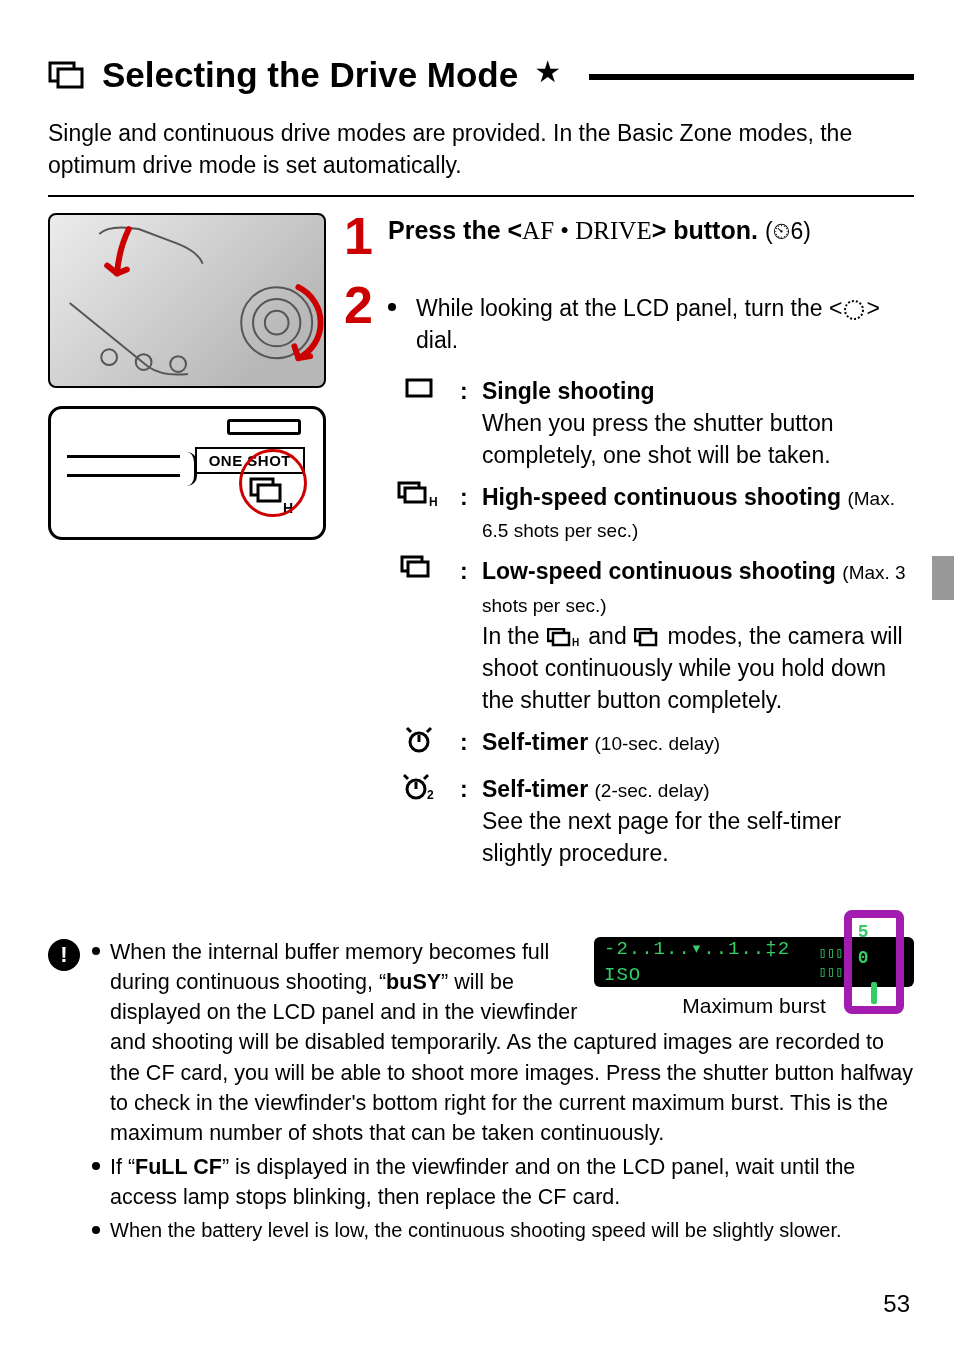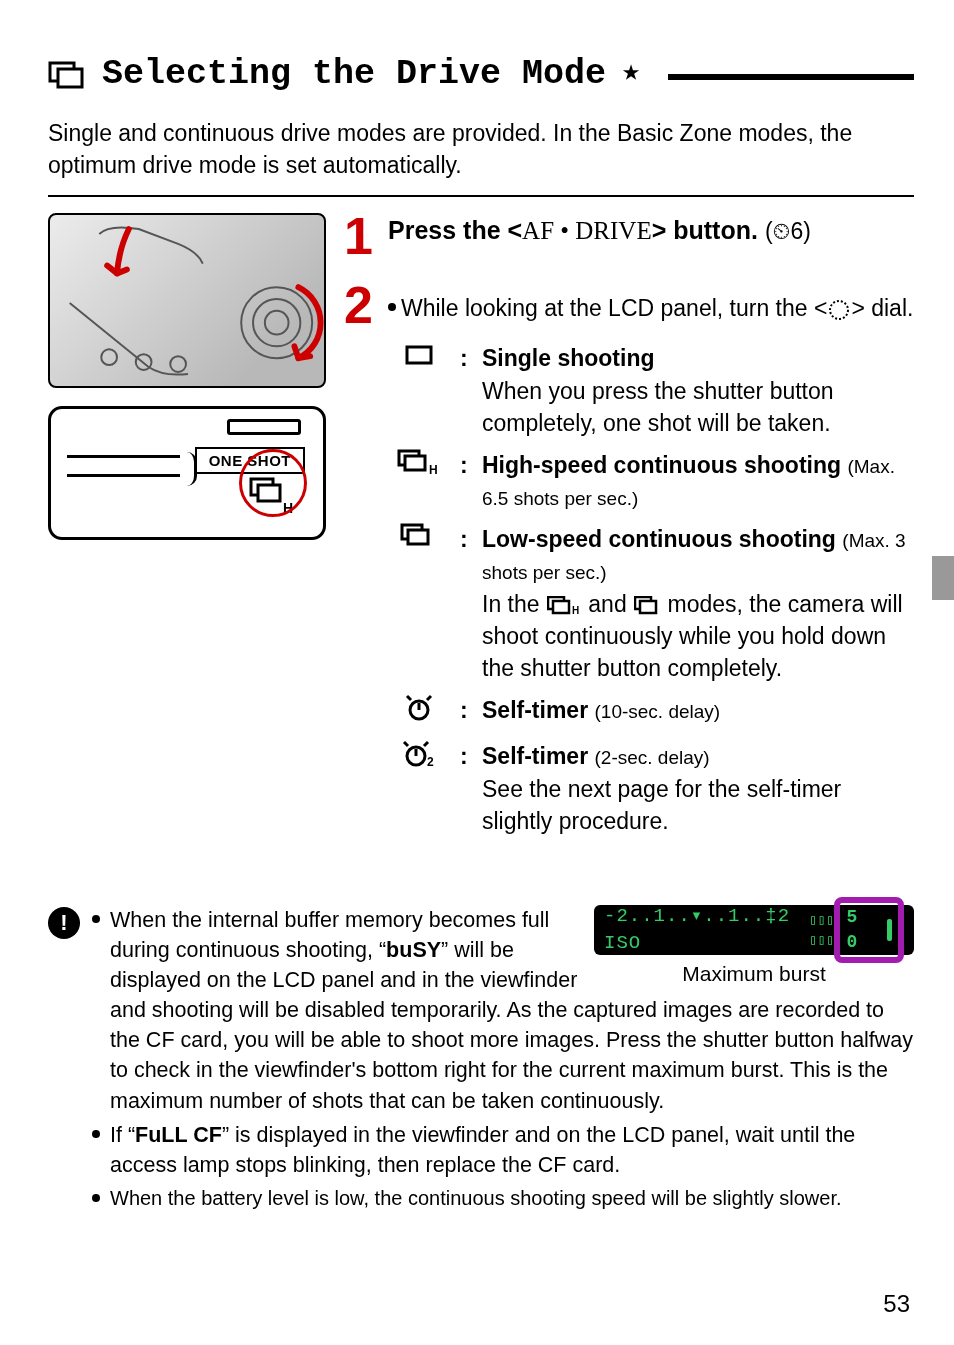--- a/index.html
+++ b/index.html
@@ -12,21 +12,20 @@
     padding: 50px 40px 20px 48px;
     position: relative;
     font-size: 22px;
     line-height: 1.4;
   }
   .heading-row {
     display: flex;
     align-items: center;
     gap: 10px;
     margin-bottom: 18px;
-    font-family: Liberation Mono, monospace;
   }
   .drive-icon { width: 44px; height: 34px; display: flex; align-items: center; }
   .title { font-size: 35px; font-weight: bold; }
   .star-icon { font-size: 30px; margin-left: 6px; margin-bottom: 6px; }
   .heading-tail {
     flex: 1;
     height: 6px;
     border-top: 3px solid #000;
     border-bottom: 3px solid #000;
     margin-left: 18px;
@@ -83,21 +82,21 @@
     position:absolute; right:16px; bottom:20px;
     width: 68px; height:68px; border:3px solid #c00;
     border-radius:50%;
   }
   .right-col { flex: 1; }
   .step { display: flex; gap: 10px; margin-bottom: 22px; }
   .step-num { font-size: 52px; font-weight: bold; color:#c00; line-height: 0.9; width: 34px; flex-shrink:0; }
   .step-body { flex:1; font-size: 23px; }
   .step-title { font-weight: bold; font-size: 25px; }
   .inline-icon { display:inline-flex; vertical-align:middle; margin:0 1px; }
-  .bullet-row { display:flex; gap:5px; margin-top:10px; }
+  .bullet-row { display:flex; gap:20px; margin-top:10px; }
   .bullet-dot { width:8px; height:8px; background:#000; border-radius:50%; margin-top:11px; flex-shrink:0; }
   .mode-list { margin-top: 18px; }
   .mode-row { display:flex; align-items:flex-start; gap: 10px; margin-bottom: 10px; }
   .mode-icon-col { width: 62px; flex-shrink:0; text-align:center; }
   .mode-colon { width: 12px; flex-shrink:0; font-weight:bold; font-size:23px; }
   .mode-text { flex:1; font-size:23px; }
   .mode-text .label { font-weight:bold; }
   .mode-text .note { font-size:19px; }
   .caution-box { margin-top: 36px; display:flex; gap: 12px; }
   .caution-icon {
@@ -113,23 +112,24 @@
   .caution-text { flex:1; }
   .viewfinder-row { display:flex; flex-direction:column; align-items:center; float:right; margin-left:16px; margin-bottom:4px; }
   .viewfinder-img {
     width: 320px; height: 50px; background:#000;
     border-radius: 6px; color:#33cc66;
     font-family: 'Courier New', monospace; font-size:18px;
     display:flex; align-items:center; justify-content:space-between;
     padding: 0 10px;
   }
   .vf-circle {
-    border:6px solid #a21caf; border-radius:8px; padding:2px 6px;
+    border:8px solid #a21caf; border-radius:8px; padding:2px 6px;
     display:flex; align-items:center; gap:11px; font-weight:bold;
     letter-spacing:1px;
+    flex-direction:column;
   }
   .vf-circle .bar { width:6px; height:22px; background:#33cc66; border-radius:2px; }
   .vf-caption { font-size:21px; margin-top:4px; }
   .page-num { position:absolute; bottom: 24px; right: 44px; font-size: 24px; }
   .grey-tab { position:absolute; right:0; top:556px; width:22px; height:44px; background:#999; }
 
   svg.drive-ico { display:inline-block; vertical-align:middle; }
 </style>
 </head>
 <body>

